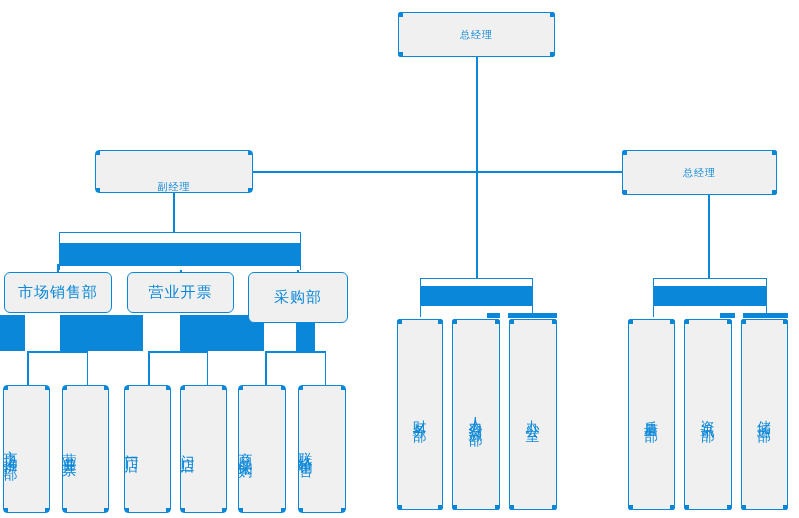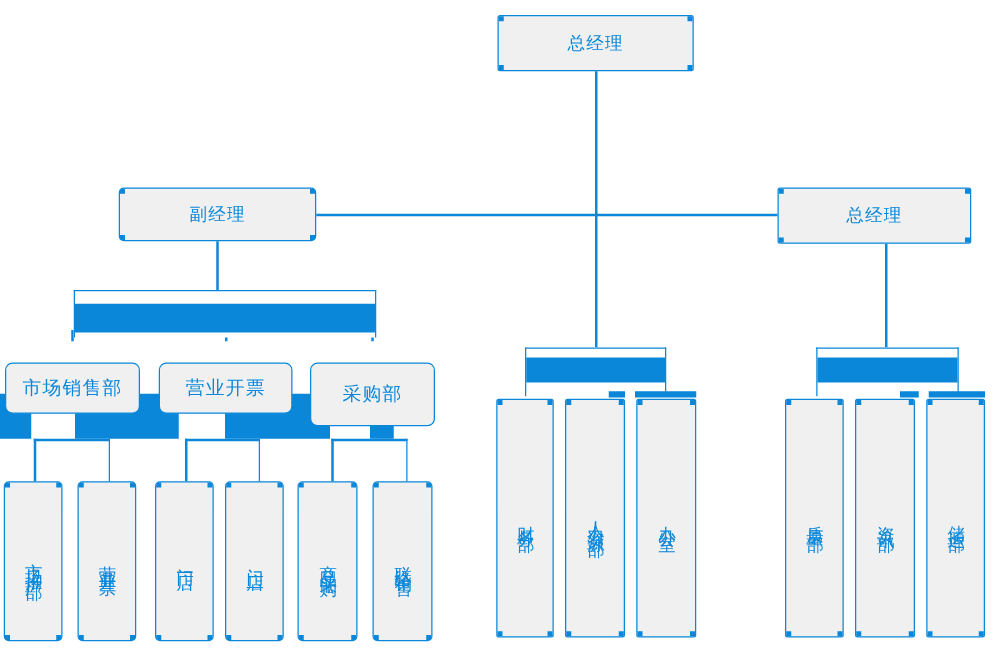--- a/index.html
+++ b/index.html
@@ -32,42 +32,42 @@
     background-color:var(--boxfill);
     border:1.5px solid var(--accent);
     box-sizing:border-box;
     color:var(--accent);
     display:flex;align-items:center;justify-content:center;
     font-size:14px;
     text-align:center;
     line-height:1;
   }
   .r6{border-radius:6px;}
-  .r4{border-radius:4px;}
+  .r4{border-radius:4px;align-items:flex-end;}
   .r2{border-radius:2px;}
   
   .hnd{
     background-image:
       linear-gradient(var(--accent),var(--accent)),
       linear-gradient(var(--accent),var(--accent)),
       linear-gradient(var(--accent),var(--accent)),
       linear-gradient(var(--accent),var(--accent));
     background-size:4px 4px;
     background-position:0 0,100% 0,0 100%,100% 100%;
     background-repeat:no-repeat;
   }
   
   .vert{
     writing-mode:vertical-rl;
     text-orientation:upright;
     letter-spacing:4px;
     font-size:14px;
   }
-  .dept{font-size:15px;letter-spacing:1px;margin-top:18px;}
-  .mgr{font-size:14px;letter-spacing:1px;}
+  .dept{font-size:15px;letter-spacing:1px;}
+  .mgr{font-size:10px;letter-spacing:1px;}
 </style>
 </head>
 <body>
 
 <div id="canvas">
 
   <div class="vl" style="left:476px;top:57px;height:221px;"></div>
   <div class="hl" style="left:253px;top:171px;width:369px;"></div>
   <div class="vl" style="left:173px;top:193px;height:39px;"></div>
   <div class="vl" style="left:708px;top:195px;height:83px;"></div>

